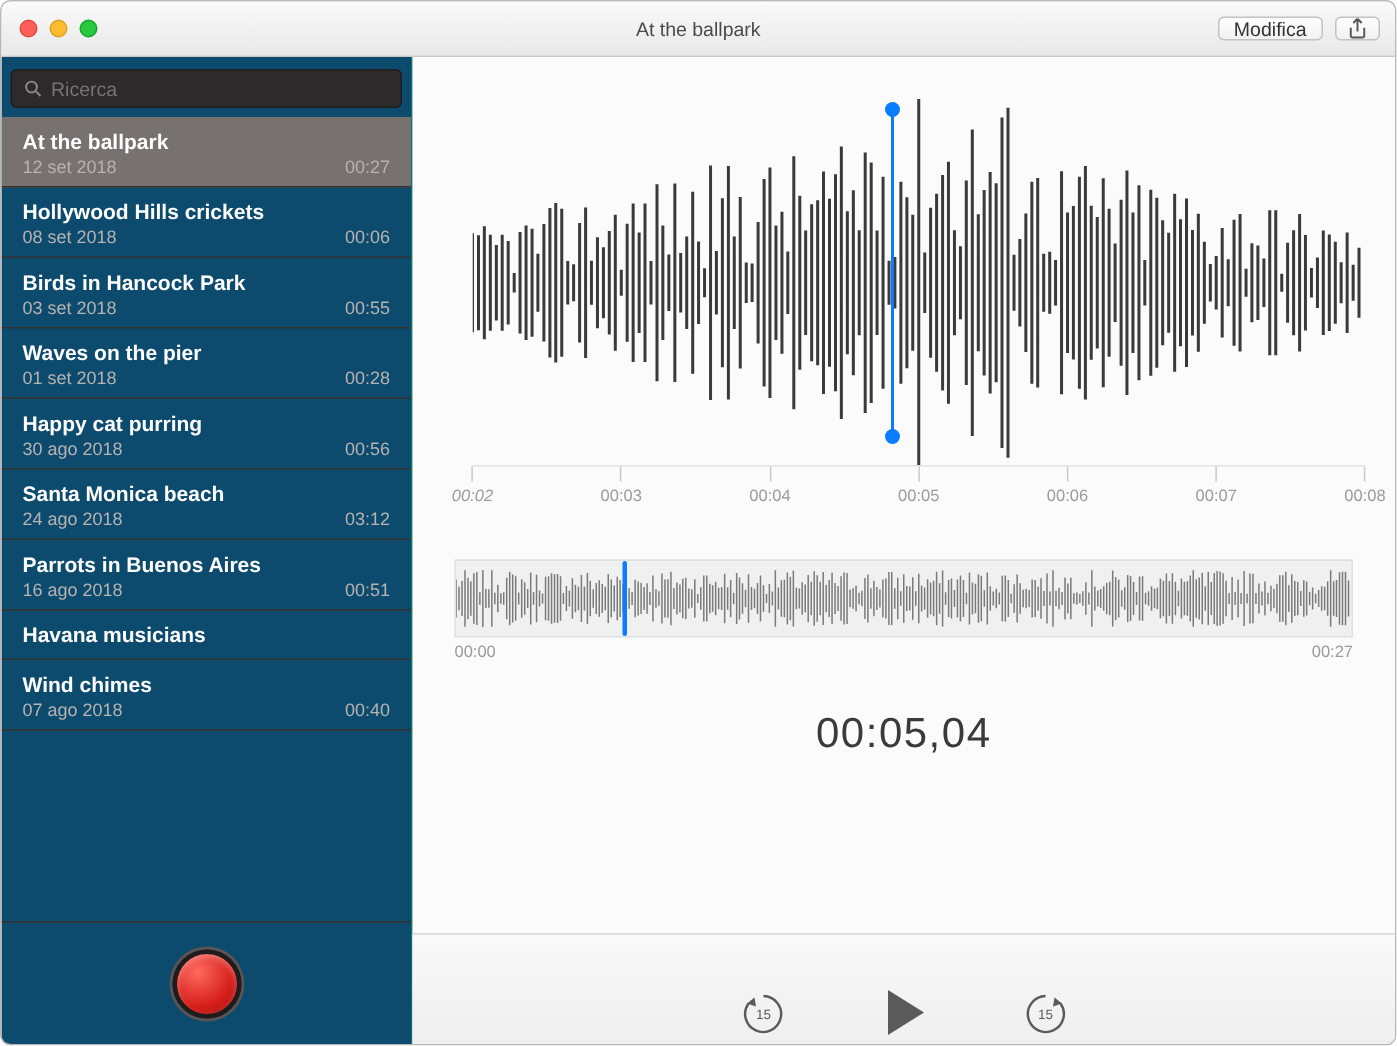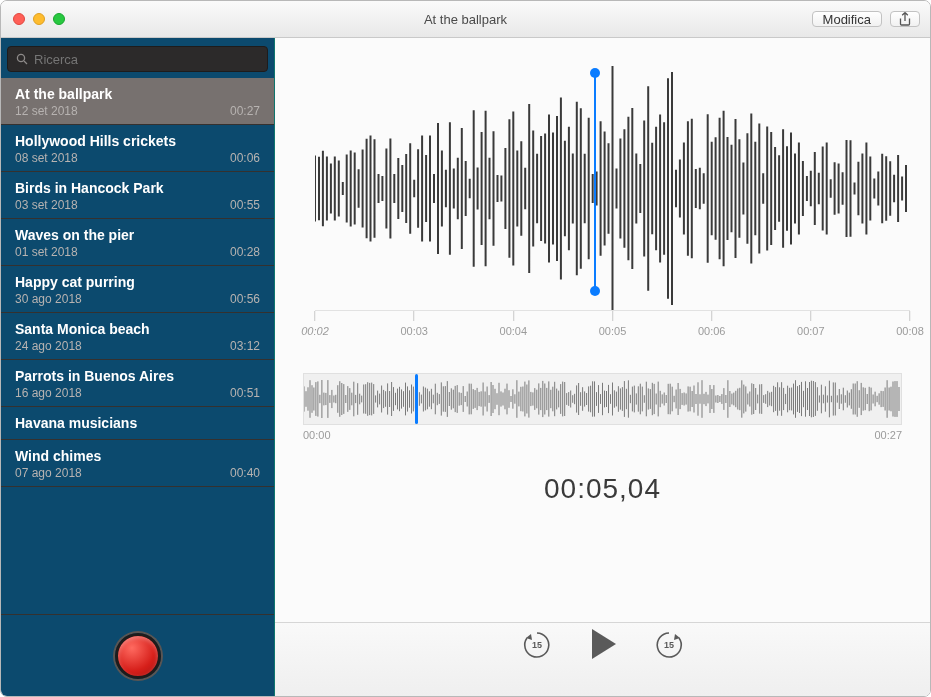--- a/index.html
+++ b/index.html
@@ -50,21 +50,21 @@
 .tick:before { content: ""; display: block; width: 1px; height: 10px; background: #c9c9c9; margin: 0 auto 4px; }
 
 .overview-wrap { padding: 16px 28px 0; }
 .overview { height: 52px; position: relative; background: #f0f0f0; border: 1px solid #e0e0e0; }
 .overview svg { display: block; }
 .ov-play { position: absolute; top: 0; bottom: 0; width: 3px; background: #0a7cff; border-radius: 2px; }
 .ov-times { display: flex; justify-content: space-between; color: #9b9b9b; font-size: 11px; margin-top: 4px; }
 
 .big-time { text-align: center; font-size: 28px; font-weight: 400; color: #3a3a3a; letter-spacing: 1px; margin-top: 32px; font-variant-numeric: tabular-nums; }
 
-.controls { position: absolute; left: 276px; right: 0; bottom: 0; height: 74px; background: linear-gradient(#f9f9f9,#efefef); border-top: 1px solid #d6d6d6; display: flex; align-items: flex-start; justify-content: center; gap: 24px; font-weight: bold; }
+.controls { position: absolute; left: 276px; right: 0; bottom: 0; height: 74px; background: linear-gradient(#f9f9f9,#efefef); border-top: 1px solid #d6d6d6; display: flex; align-items: flex-end; justify-content: center; gap: 52px; }
 
 .detail .controls { left: 0; }
 .ctrl { width: 42px; height: 42px; display: flex; align-items: center; justify-content: center; cursor: pointer; color: #5a5a5a; }
 .ctrl svg { display: block; }
 </style>
 </head>
 <body>
 
 <div class="window">
 

